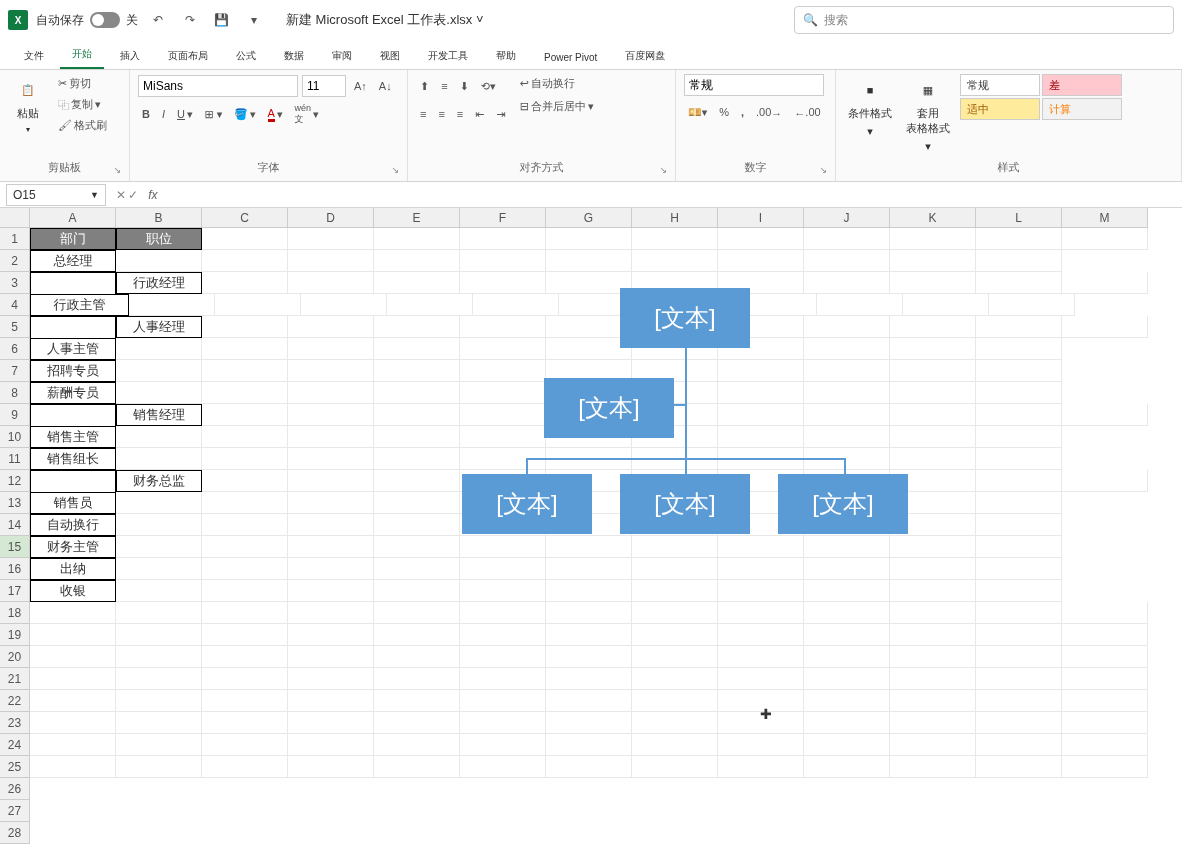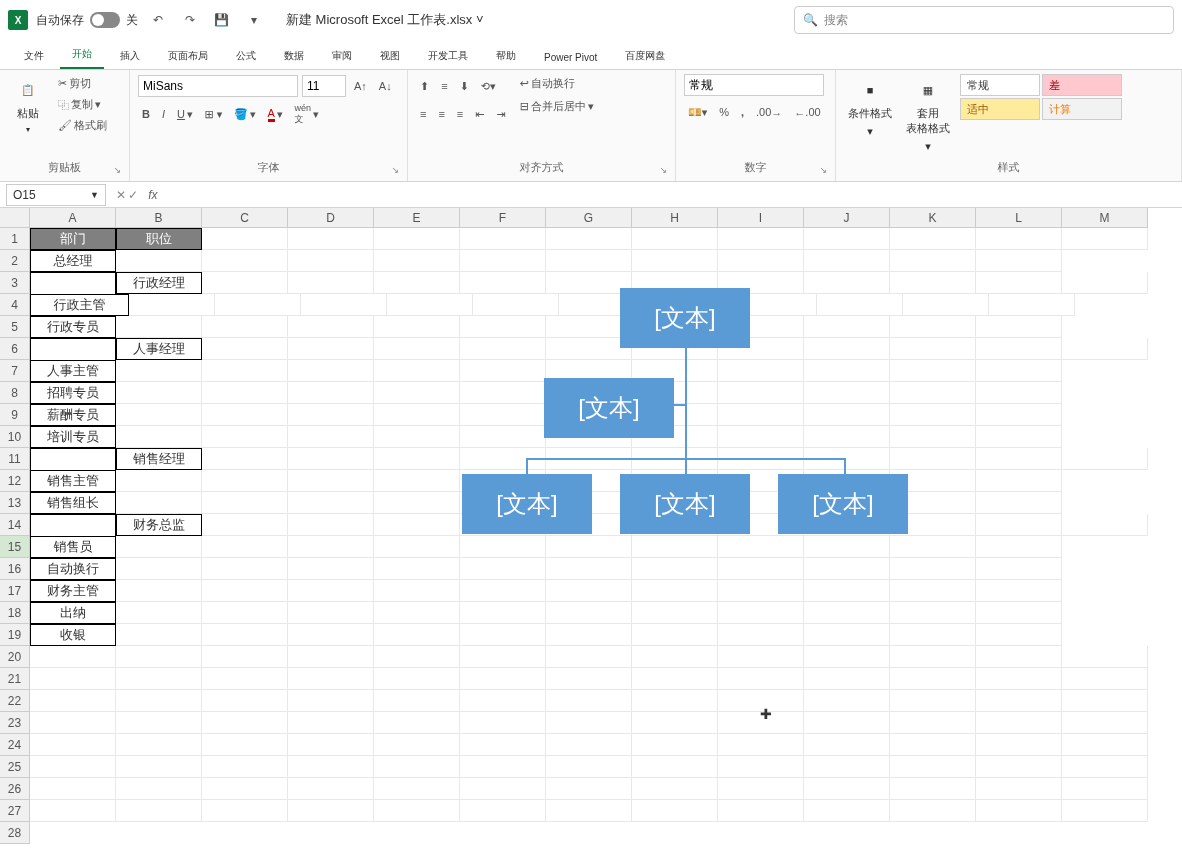--- a/index.html
+++ b/index.html
@@ -340,34 +340,20 @@
         <div class="cell" style="width: 86px;"></div>
         <div class="cell" style="width: 86px;"></div>
         <div class="cell" style="width: 86px;"></div>
         <div class="cell" style="width: 86px;"></div>
         <div class="cell" style="width: 86px;"></div>
         <div class="cell" style="width: 86px;"></div>
         <div class="cell" style="width: 86px;"></div>
         <div class="cell" style="width: 86px;"></div>
       </div>
       <div class="cell-row">
-        <div class="cell td-cell" style="width: 86px;">行政专员</div>
-        <div class="cell" style="width: 86px;"></div>
-        <div class="cell" style="width: 86px;"></div>
-        <div class="cell" style="width: 86px;"></div>
-        <div class="cell" style="width: 86px;"></div>
-        <div class="cell" style="width: 86px;"></div>
-        <div class="cell" style="width: 86px;"></div>
-        <div class="cell" style="width: 86px;"></div>
-        <div class="cell" style="width: 86px;"></div>
-        <div class="cell" style="width: 86px;"></div>
-        <div class="cell" style="width: 86px;"></div>
-        <div class="cell" style="width: 86px;"></div>
-      </div>
-      <div class="cell-row">
         <div class="cell td-cell" style="width: 86px; height: 110px;">人事部</div>
         <div class="cell td-cell" style="width: 86px;">人事经理</div>
         <div class="cell" style="width: 86px;"></div>
         <div class="cell" style="width: 86px;"></div>
         <div class="cell" style="width: 86px;"></div>
         <div class="cell" style="width: 86px;"></div>
         <div class="cell" style="width: 86px;"></div>
         <div class="cell" style="width: 86px;"></div>
         <div class="cell" style="width: 86px;"></div>
         <div class="cell" style="width: 86px;"></div>
@@ -398,34 +384,20 @@
         <div class="cell" style="width: 86px;"></div>
         <div class="cell" style="width: 86px;"></div>
         <div class="cell" style="width: 86px;"></div>
         <div class="cell" style="width: 86px;"></div>
         <div class="cell" style="width: 86px;"></div>
         <div class="cell" style="width: 86px;"></div>
         <div class="cell" style="width: 86px;"></div>
       </div>
       <div class="cell-row">
         <div class="cell td-cell" style="width: 86px;">薪酬专员</div>
-        <div class="cell" style="width: 86px;"></div>
-        <div class="cell" style="width: 86px;"></div>
-        <div class="cell" style="width: 86px;"></div>
-        <div class="cell" style="width: 86px;"></div>
-        <div class="cell" style="width: 86px;"></div>
-        <div class="cell" style="width: 86px;"></div>
-        <div class="cell" style="width: 86px;"></div>
-        <div class="cell" style="width: 86px;"></div>
-        <div class="cell" style="width: 86px;"></div>
-        <div class="cell" style="width: 86px;"></div>
-        <div class="cell" style="width: 86px;"></div>
-      </div>
-      <div class="cell-row">
-        <div class="cell td-cell" style="width: 86px;">培训专员</div>
         <div class="cell" style="width: 86px;"></div>
         <div class="cell" style="width: 86px;"></div>
         <div class="cell" style="width: 86px;"></div>
         <div class="cell" style="width: 86px;"></div>
         <div class="cell" style="width: 86px;"></div>
         <div class="cell" style="width: 86px;"></div>
         <div class="cell" style="width: 86px;"></div>
         <div class="cell" style="width: 86px;"></div>
         <div class="cell" style="width: 86px;"></div>
         <div class="cell" style="width: 86px;"></div>

